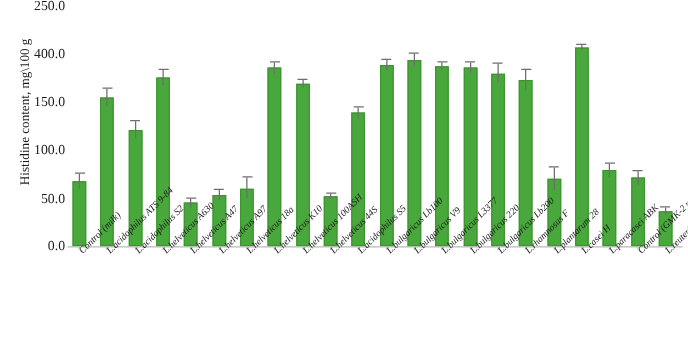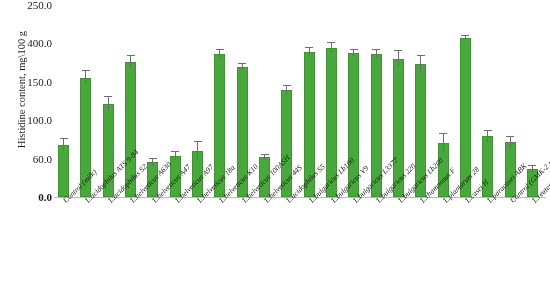--- a/index.html
+++ b/index.html
@@ -113,22 +113,22 @@
   }
 </style>
 </head>
 <body>
 
 <div id="figure">
 
   <div id="ylabel">Histidine content, mg\100 g</div>
 
   <div id="yticks">
-      <div class="ytick" style="top: 192px; font-weight: bold;">0.0</div>
-      <div class="ytick" style="top: 153.6px;">60.0</div>
+      <div class="ytick" style="top: 192px;">0.0</div>
+      <div class="ytick" style="top: 153.6px;">50.0</div>
       <div class="ytick" style="top: 115.2px;">100.0</div>
       <div class="ytick" style="top: 76.8px;">150.0</div>
       <div class="ytick" style="top: 38.4px;">400.0</div>
       <div class="ytick" style="top: 0px;">250.0</div>
     </div>
 
   <div id="plot">
       <div class="barwrap" style="left: 0.159091px;">
         <div class="bar" style="height: 52.224px; background: rgb(73, 168, 59);"></div>
         <div class="err" style="bottom: 46.08px; height: 12.288px; background: rgb(110, 110, 110);"></div>

